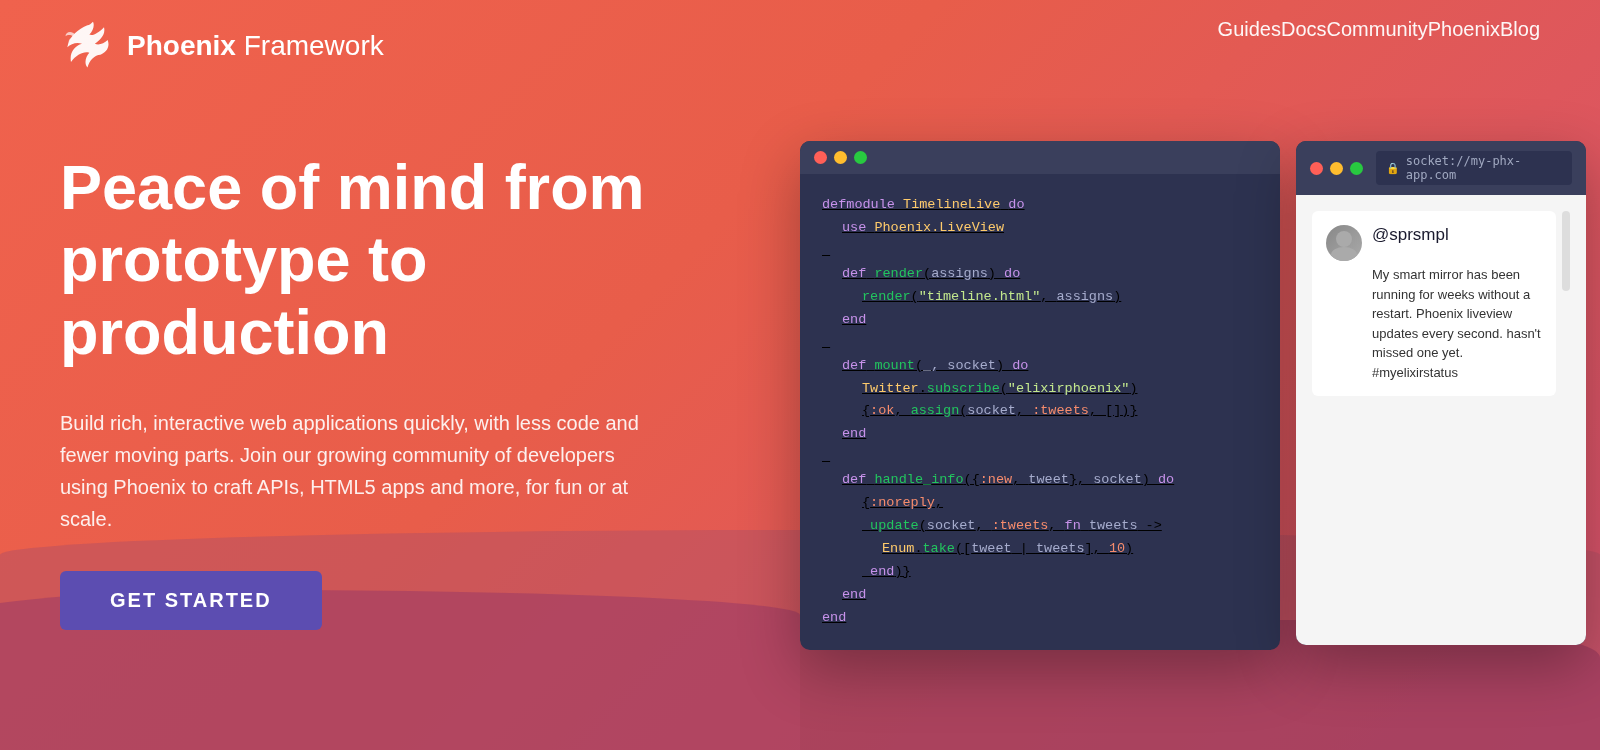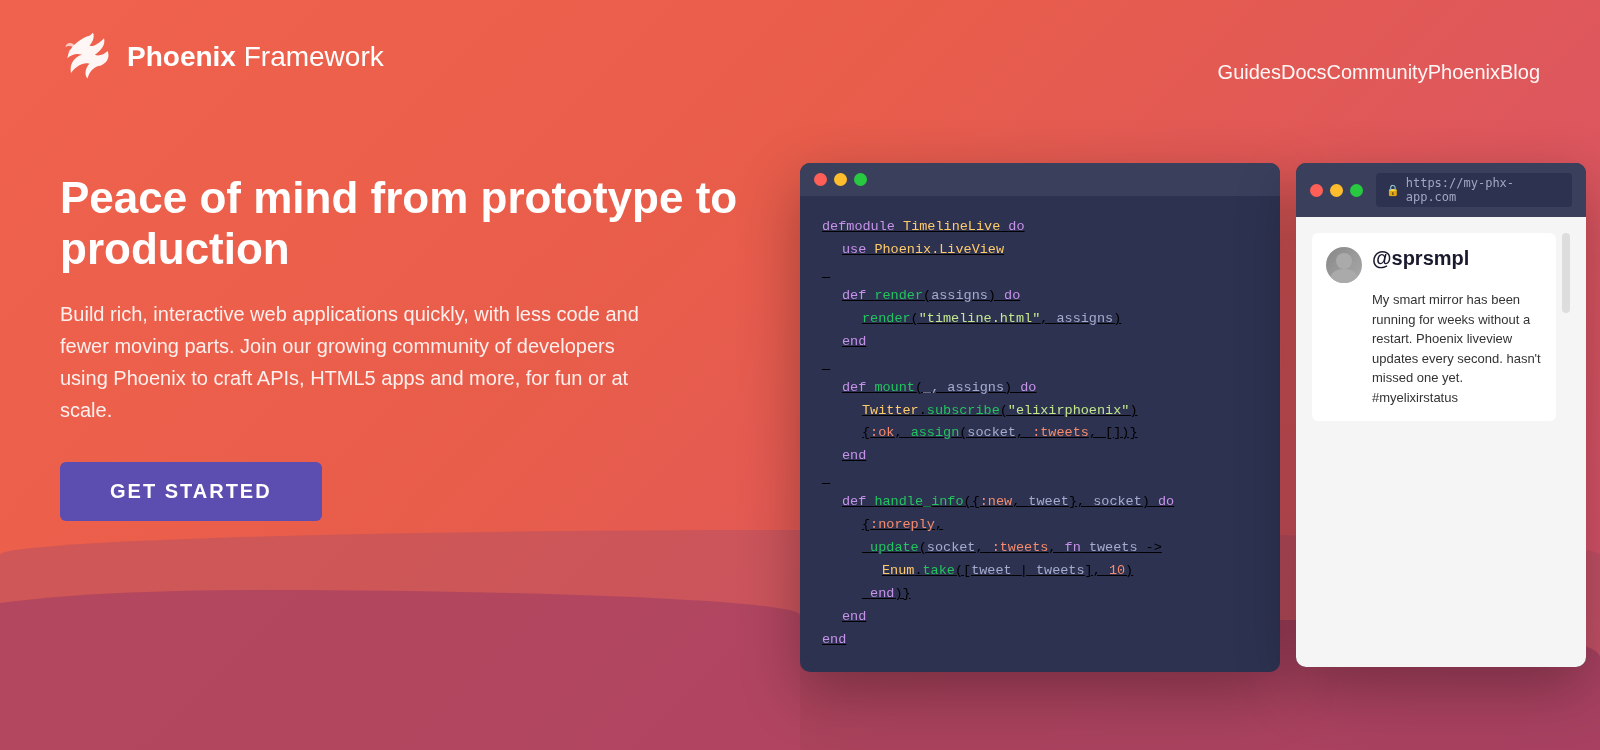--- a/index.html
+++ b/index.html
@@ -57,23 +57,23 @@
       height: 130px;
       background: rgba(140, 50, 90, 0.5);
       border-radius: 100% 60% 0 0 / 40px 60px 0 0;
     }
 
     
     nav {
       position: relative;
       z-index: 10;
       display: flex;
-      align-items: flex-end;
+      align-items: flex-start;
       justify-content: space-between;
-      padding: 29px 60px;
+      padding: 18px 60px;
     }
 
     .logo-area {
       display: flex;
       align-items: center;
       gap: 12px;
     }
 
     .logo-bird {
       width: 55px;
@@ -117,25 +117,25 @@
       gap: 60px;
     }
 
     .hero-text {
       flex: 0 0 auto;
       max-width: 680px;
       padding-top: 20px;
     }
 
     .hero-title {
-      font-size: 44px;
+      font-size: 63px;
       font-weight: 700;
       color: white;
       line-height: 1.15;
-      margin-bottom: 24px;
+      margin-bottom: 39px;
     }
 
     .hero-description {
       font-size: 20px;
       color: rgba(255,255,255,0.9);
       line-height: 1.6;
       margin-bottom: 36px;
       max-width: 600px;
     }
 
@@ -276,22 +276,22 @@
       align-items: center;
       justify-content: center;
       color: white;
       font-size: 14px;
       font-weight: bold;
     }
 
     .tweet-body {}
 
     .tweet-username {
-      font-weight: 700;
-      font-size: 20px;
+      font-weight: 400;
+      font-size: 17px;
       color: #1a1a2e;
       margin-bottom: 20px;
     }
 
     .tweet-text {
       font-size: 13px;
       color: #333;
       line-height: 1.5;
       margin-top: 12px;
     }
@@ -366,21 +366,21 @@
         <div class="dot dot-green"></div>
       </div>
       <div class="window-body">
         <span class="code-line"><span class="kw">defmodule</span> <span class="module">TimelineLive</span> <span class="kw">do</span></span>
         <span class="code-line indent1"><span class="kw">use</span> <span class="module">Phoenix.LiveView</span></span>
         <span class="code-line">&nbsp;</span>
         <span class="code-line indent1"><span class="kw">def</span> <span class="fn-name">render</span>(<span class="plain">assigns</span>) <span class="kw">do</span></span>
         <span class="code-line indent2"><span class="fn-name">render</span>(<span class="string">"timeline.html"</span>, <span class="plain">assigns</span>)</span>
         <span class="code-line indent1"><span class="kw">end</span></span>
         <span class="code-line">&nbsp;</span>
-        <span class="code-line indent1"><span class="kw">def</span> <span class="fn-name">mount</span>(<span class="plain">_, assigns</span>) <span class="kw">do</span></span>
+        <span class="code-line indent1"><span class="kw">def</span> <span class="fn-name">mount</span>(<span class="plain">_, socket</span>) <span class="kw">do</span></span>
         <span class="code-line indent2"><span class="module">Twitter</span>.<span class="fn-name">subscribe</span>(<span class="string">"elixirphoenix"</span>)</span>
         <span class="code-line indent2">{<span class="atom">:ok</span>, <span class="fn-name">assign</span>(<span class="plain">socket</span>, <span class="atom">:tweets</span>, [])}</span>
         <span class="code-line indent1"><span class="kw">end</span></span>
         <span class="code-line">&nbsp;</span>
         <span class="code-line indent1"><span class="kw">def</span> <span class="fn-name">handle_info</span>({<span class="atom">:new</span>, <span class="plain">tweet</span>}, <span class="plain">socket</span>) <span class="kw">do</span></span>
         <span class="code-line indent2">{<span class="atom">:noreply</span>,</span>
         <span class="code-line indent2">&nbsp;<span class="fn-name">update</span>(<span class="plain">socket</span>, <span class="atom">:tweets</span>, <span class="kw">fn</span> <span class="plain">tweets</span> -&gt;</span>
         <span class="code-line indent3"><span class="module">Enum</span>.<span class="fn-name">take</span>([<span class="plain">tweet</span> | <span class="plain">tweets</span>], <span class="atom">10</span>)</span>
         <span class="code-line indent2">&nbsp;<span class="kw">end</span>)}</span>
         <span class="code-line indent1"><span class="kw">end</span></span>
@@ -388,21 +388,21 @@
       </div>
     </div>
 
     <div class="browser-window">
       <div class="browser-titlebar">
         <div class="dot dot-red"></div>
         <div class="dot dot-yellow"></div>
         <div class="dot dot-green"></div>
         <div class="browser-url-bar">
           <span class="lock-icon">🔒</span>
-          <span class="url-text">https://my-phx-app.com</span>
+          <span class="url-text">socket://my-phx-app.com</span>
         </div>
       </div>
       <div class="browser-content">
         <div style="float:right">
           <div class="scrollbar-stub"></div>
         </div>
         <div class="tweet-card">
           <div class="avatar">
             <div class="avatar-inner">
               <svg viewBox="0 0 36 36" width="36" height="36">

